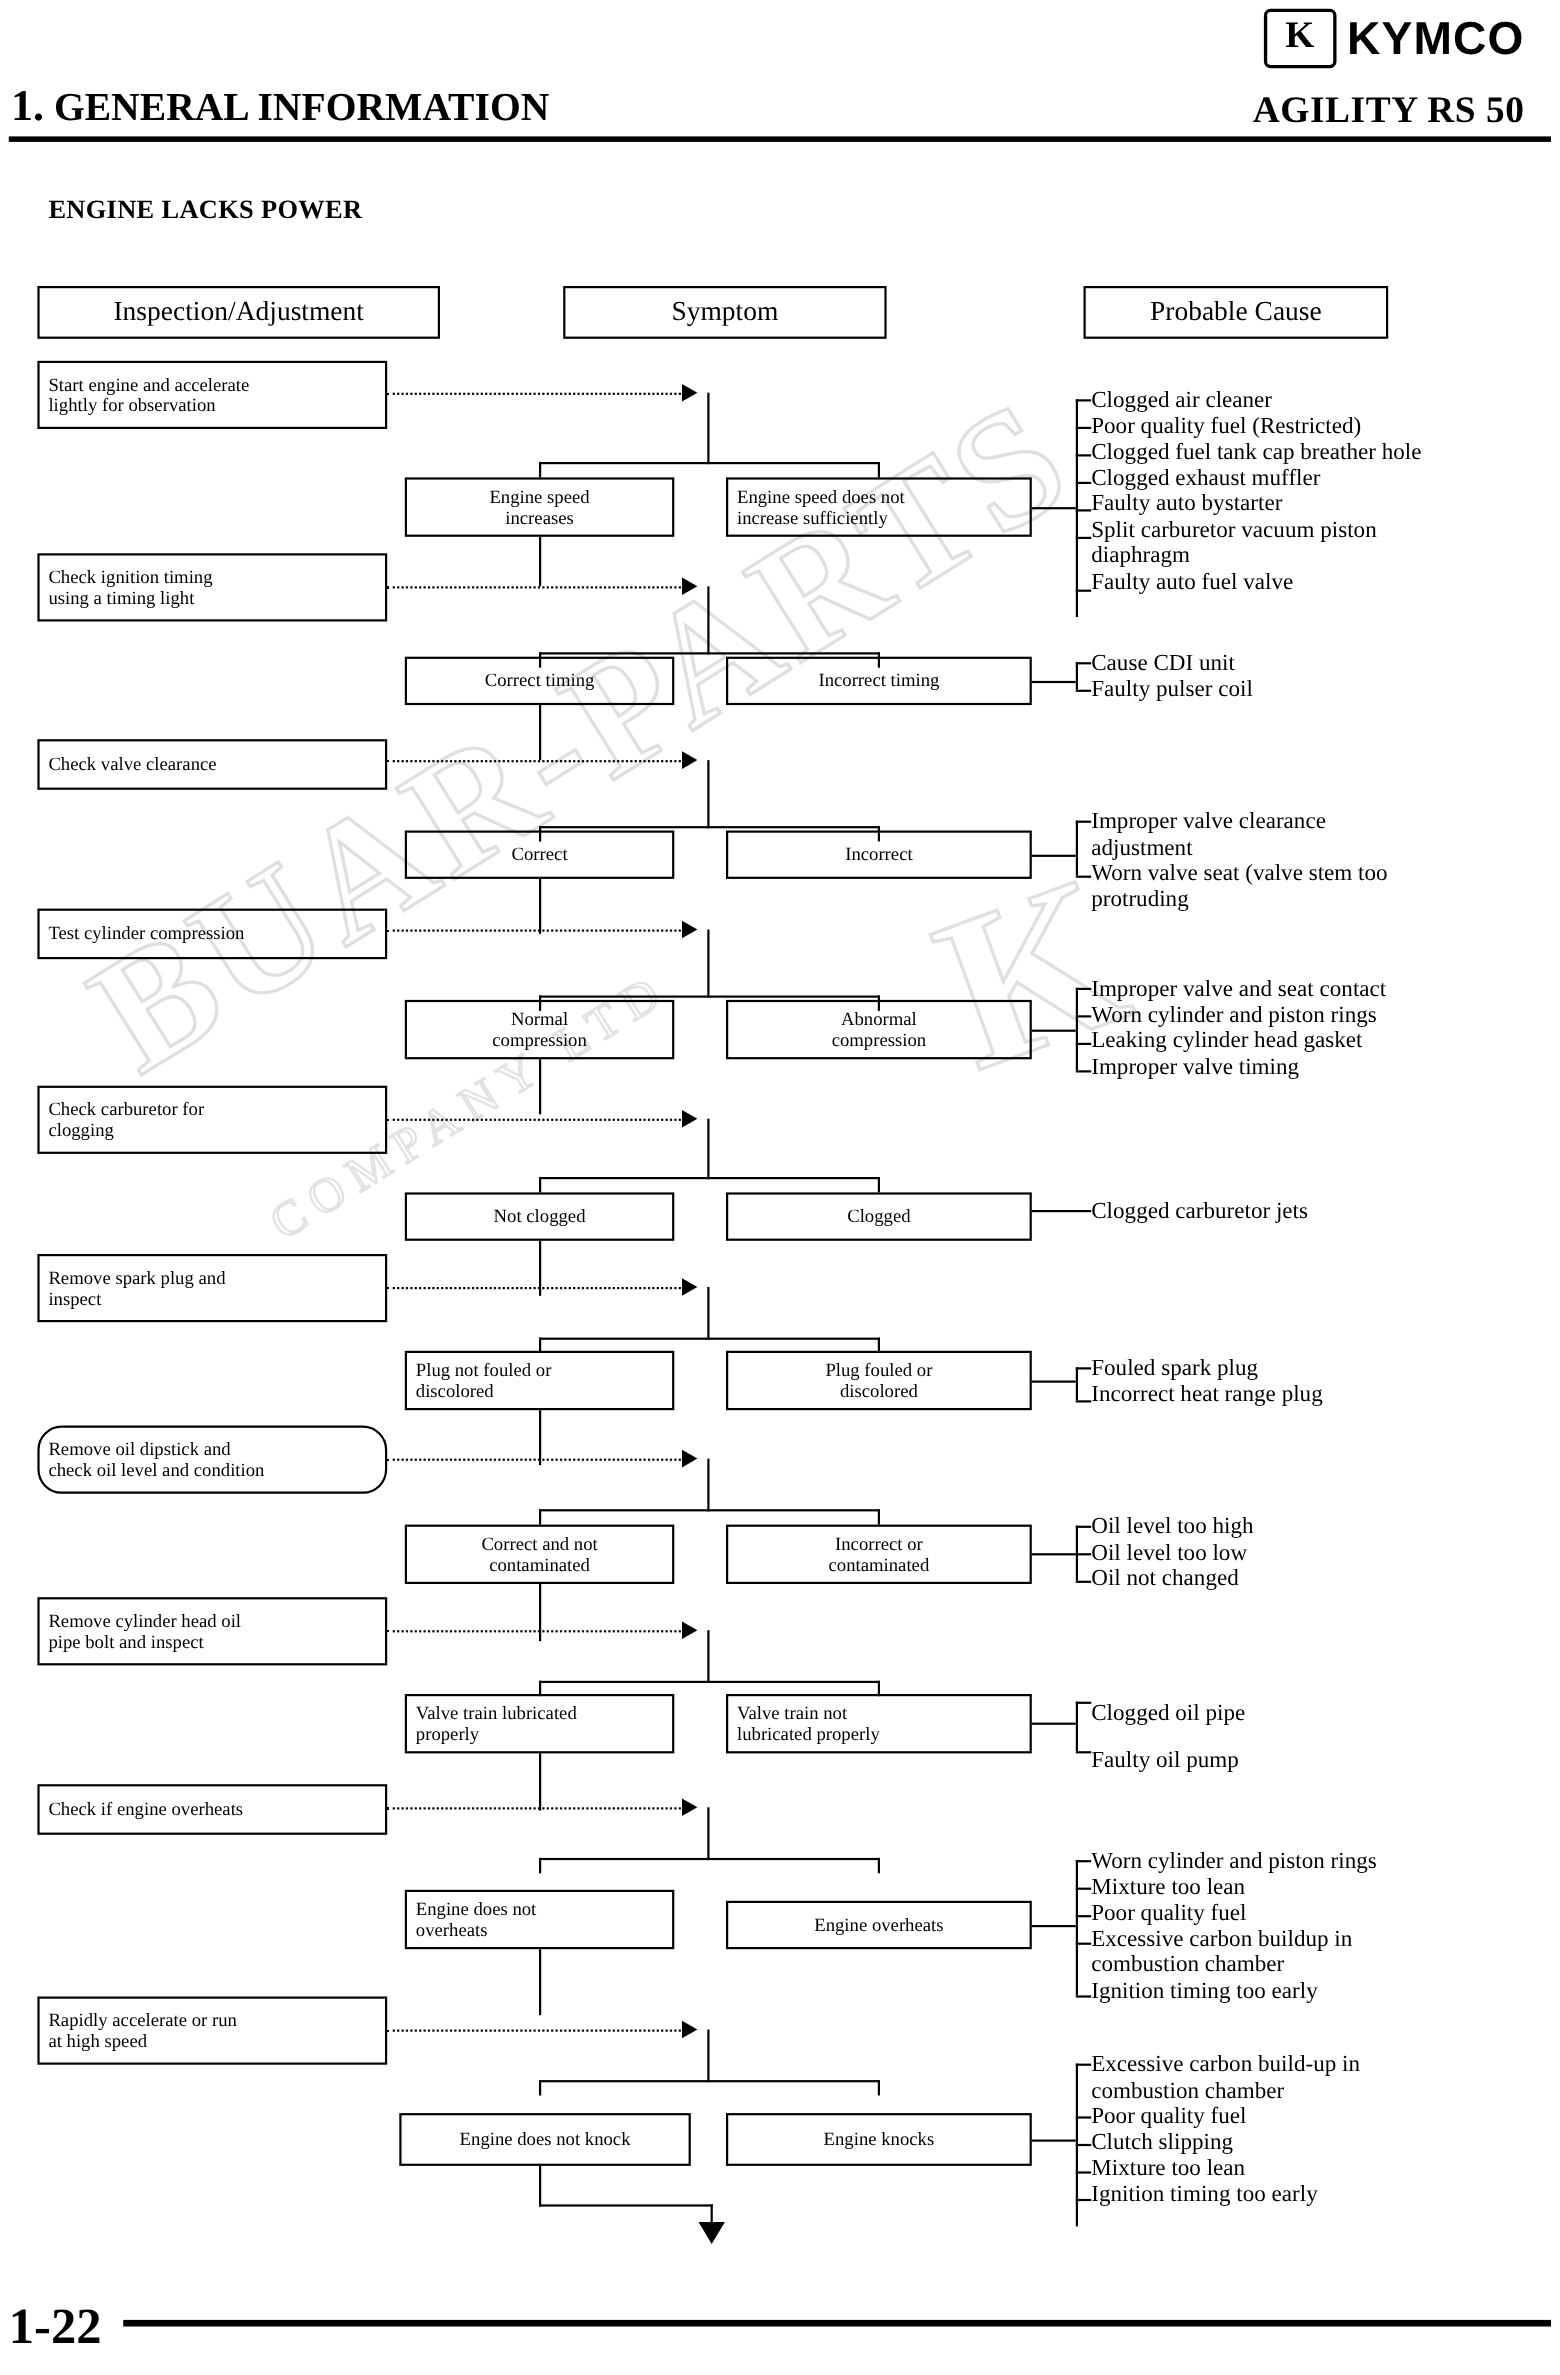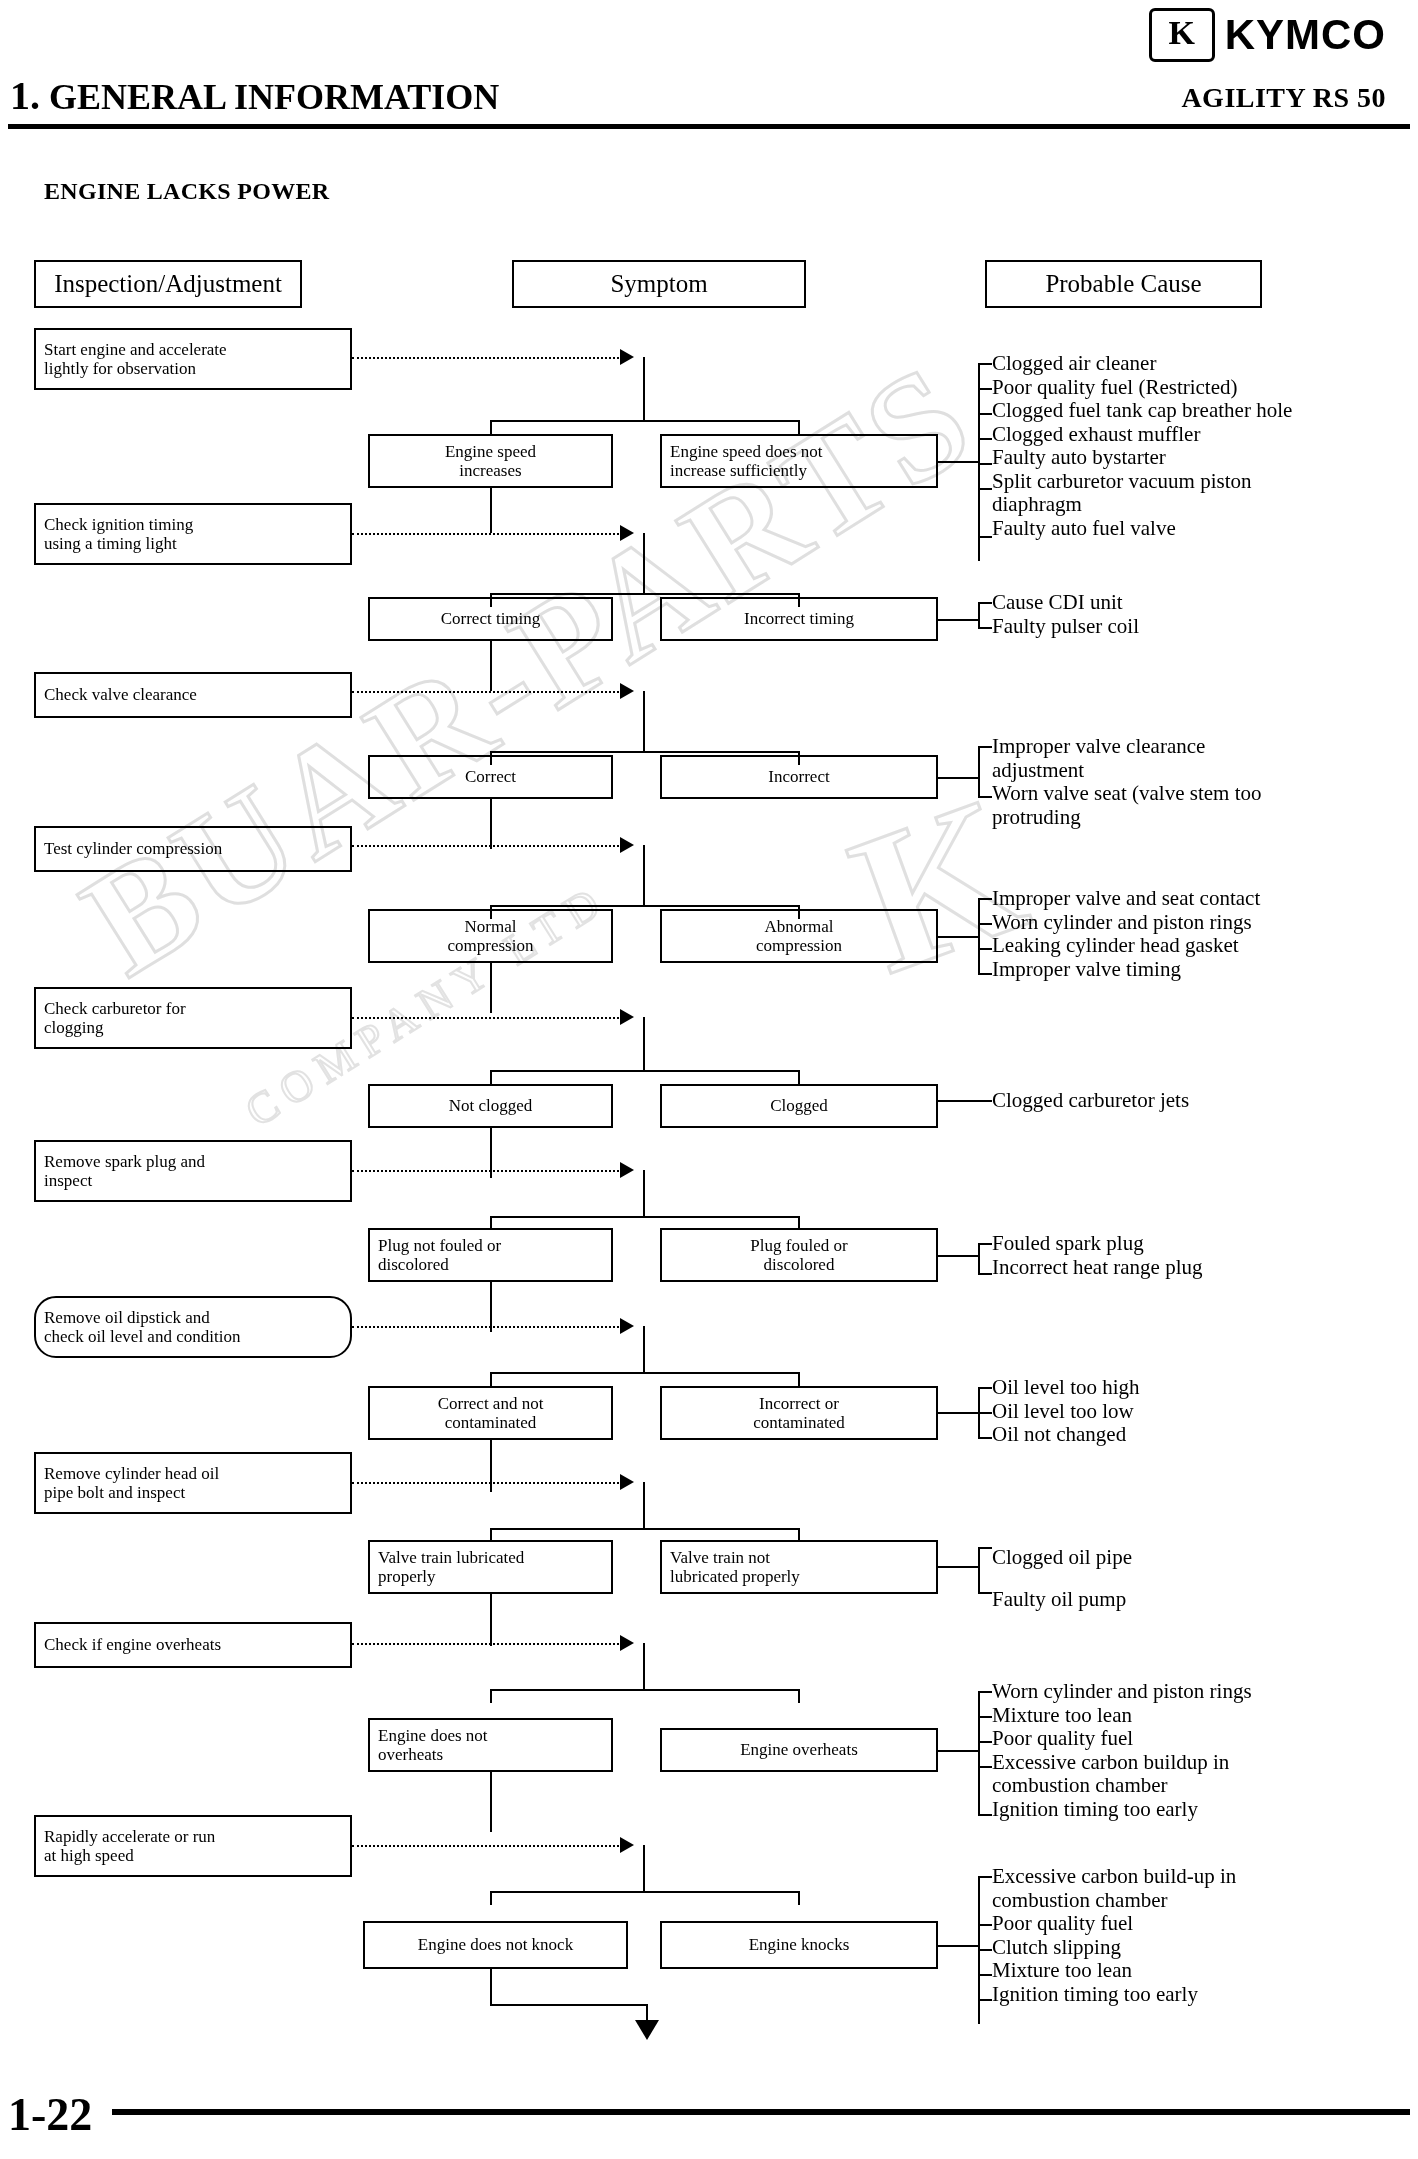--- a/index.html
+++ b/index.html
@@ -27,21 +27,21 @@
   .logo-mark span{display:block;transform:translateY(-2px);}
   .logo-text{font-family:"Liberation Sans",sans-serif;font-weight:bold;font-size:42px;letter-spacing:1px;}
 
   .hdr-title{
     position:absolute;left:10px;top:72px;
     font-size:36px;font-weight:bold;
   }
   .hdr-title .num{font-size:40px;}
   .hdr-model{
     position:absolute;right:32px;top:82px;
-    font-size:28px;font-weight:bold;letter-spacing:.5px;
+    font-size:34px;font-weight:bold;letter-spacing:.5px;
   }
   .hdr-rule{
     position:absolute;left:8px;right:8px;top:124px;height:5px;background:#000;
   }
 
   .section-title{
     position:absolute;left:44px;top:178px;
     font-size:24px;font-weight:bold;letter-spacing:.3px;
   }
 
@@ -144,21 +144,21 @@
 
   <div class="hdr-title">
     <span class="num">1.</span>
     <span>GENERAL INFORMATION</span>
   </div>
   <div class="hdr-model">AGILITY RS 50</div>
   <div class="hdr-rule"></div>
 
   <div class="section-title">ENGINE LACKS POWER</div>
 
-  <div class="box hdrbox" style="left:34px;top:260px;width:268px;height:48px;">
+  <div class="box hdrbox" style="left:34px;top:260px;width:366px;height:48px;">
       <span class="lbl">Inspection/Adjustment</span>
     </div>
   <div class="box hdrbox" style="left:512px;top:260px;width:294px;height:48px;">
       <span class="lbl">Symptom</span>
     </div>
   <div class="box hdrbox" style="left:985px;top:260px;width:277px;height:48px;">
       <span class="lbl">Probable Cause</span>
     </div>
 
   <div class="box" style="left:34px;top:328px;width:318px;height:62px;">

